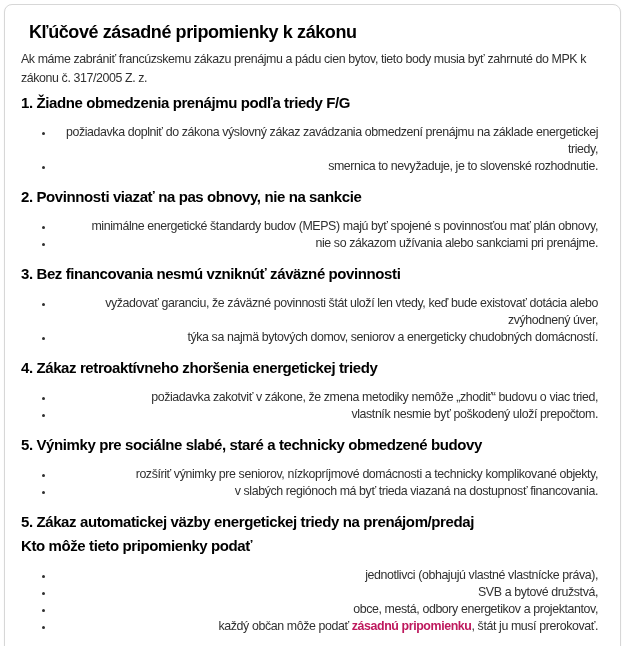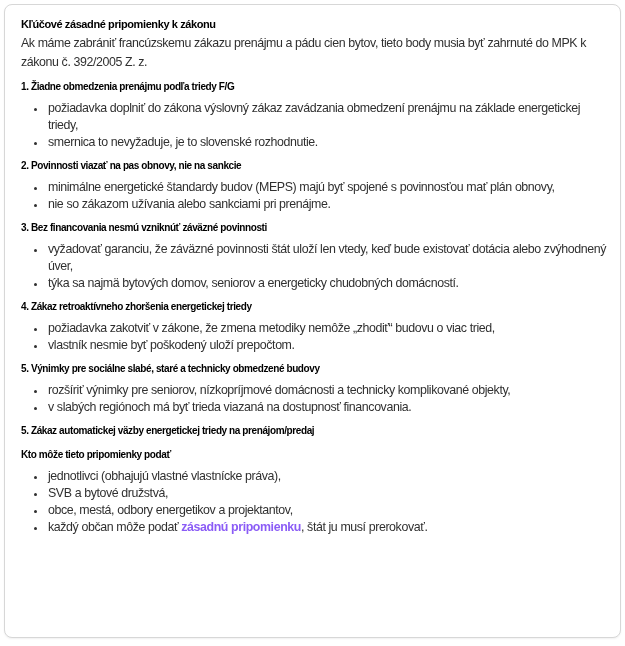--- a/index.html
+++ b/index.html
@@ -21,60 +21,61 @@
     border-radius: 8px;
     box-shadow: 0 1px 2px rgba(0,0,0,0.06);
     padding: 10px 10px 19px 16px;
     font-size: 12.4px;
     letter-spacing: -0.4px;
     line-height: 17px;
   }
   .doc-title {
     font-weight: 700;
     color: #000000;
-    font-size: 11px;
+    font-size: 18px;
     line-height: 19px;
-    margin: 0;
+    margin: 8px;
   }
   .intro {
     margin: 0;
     line-height: 19px;
   }
   .section-heading {
     font-weight: 700;
     color: #000000;
-    font-size: 10px;
+    font-size: 15px;
     line-height: 19px;
     margin: 5px 0 4px 0;
   }
   ul.bullets {
-    margin: 4px;
+    margin: 12px;
     padding: 0 0 0 22px;
     list-style: disc;
+    text-align: right;
   }
   ul.bullets li {
     line-height: 17px;
     padding-left: 1px;
   }
   ul.bullets li::marker {
     color: #303030;
     font-size: 11px;
   }
   .inline-bold {
     font-weight: 700;
-    color: #8b5cf6;
+    color: #be185d;
   }
 </style>
 </head>
 <body>
 
 <div class="card">
 
   <p class="doc-title">Kľúčové zásadné pripomienky k zákonu</p>
-  <p class="intro">Ak máme zabrániť francúzskemu zákazu prenájmu a pádu cien bytov, tieto body musia byť zahrnuté do MPK k zákonu č. 392/2005 Z. z.</p>
+  <p class="intro">Ak máme zabrániť francúzskemu zákazu prenájmu a pádu cien bytov, tieto body musia byť zahrnuté do MPK k zákonu č. 317/2005 Z. z.</p>
 
   <p class="section-heading">1. Žiadne obmedzenia prenájmu podľa triedy F/G</p>
   <ul class="bullets">
     <li>požiadavka doplniť do zákona výslovný zákaz zavádzania obmedzení prenájmu na základe energetickej triedy,</li>
     <li>smernica to nevyžaduje, je to slovenské rozhodnutie.</li>
   </ul>
 
   <p class="section-heading">2. Povinnosti viazať na pas obnovy, nie na sankcie</p>
   <ul class="bullets">
     <li>minimálne energetické štandardy budov (MEPS) majú byť spojené s povinnosťou mať plán obnovy,</li>

